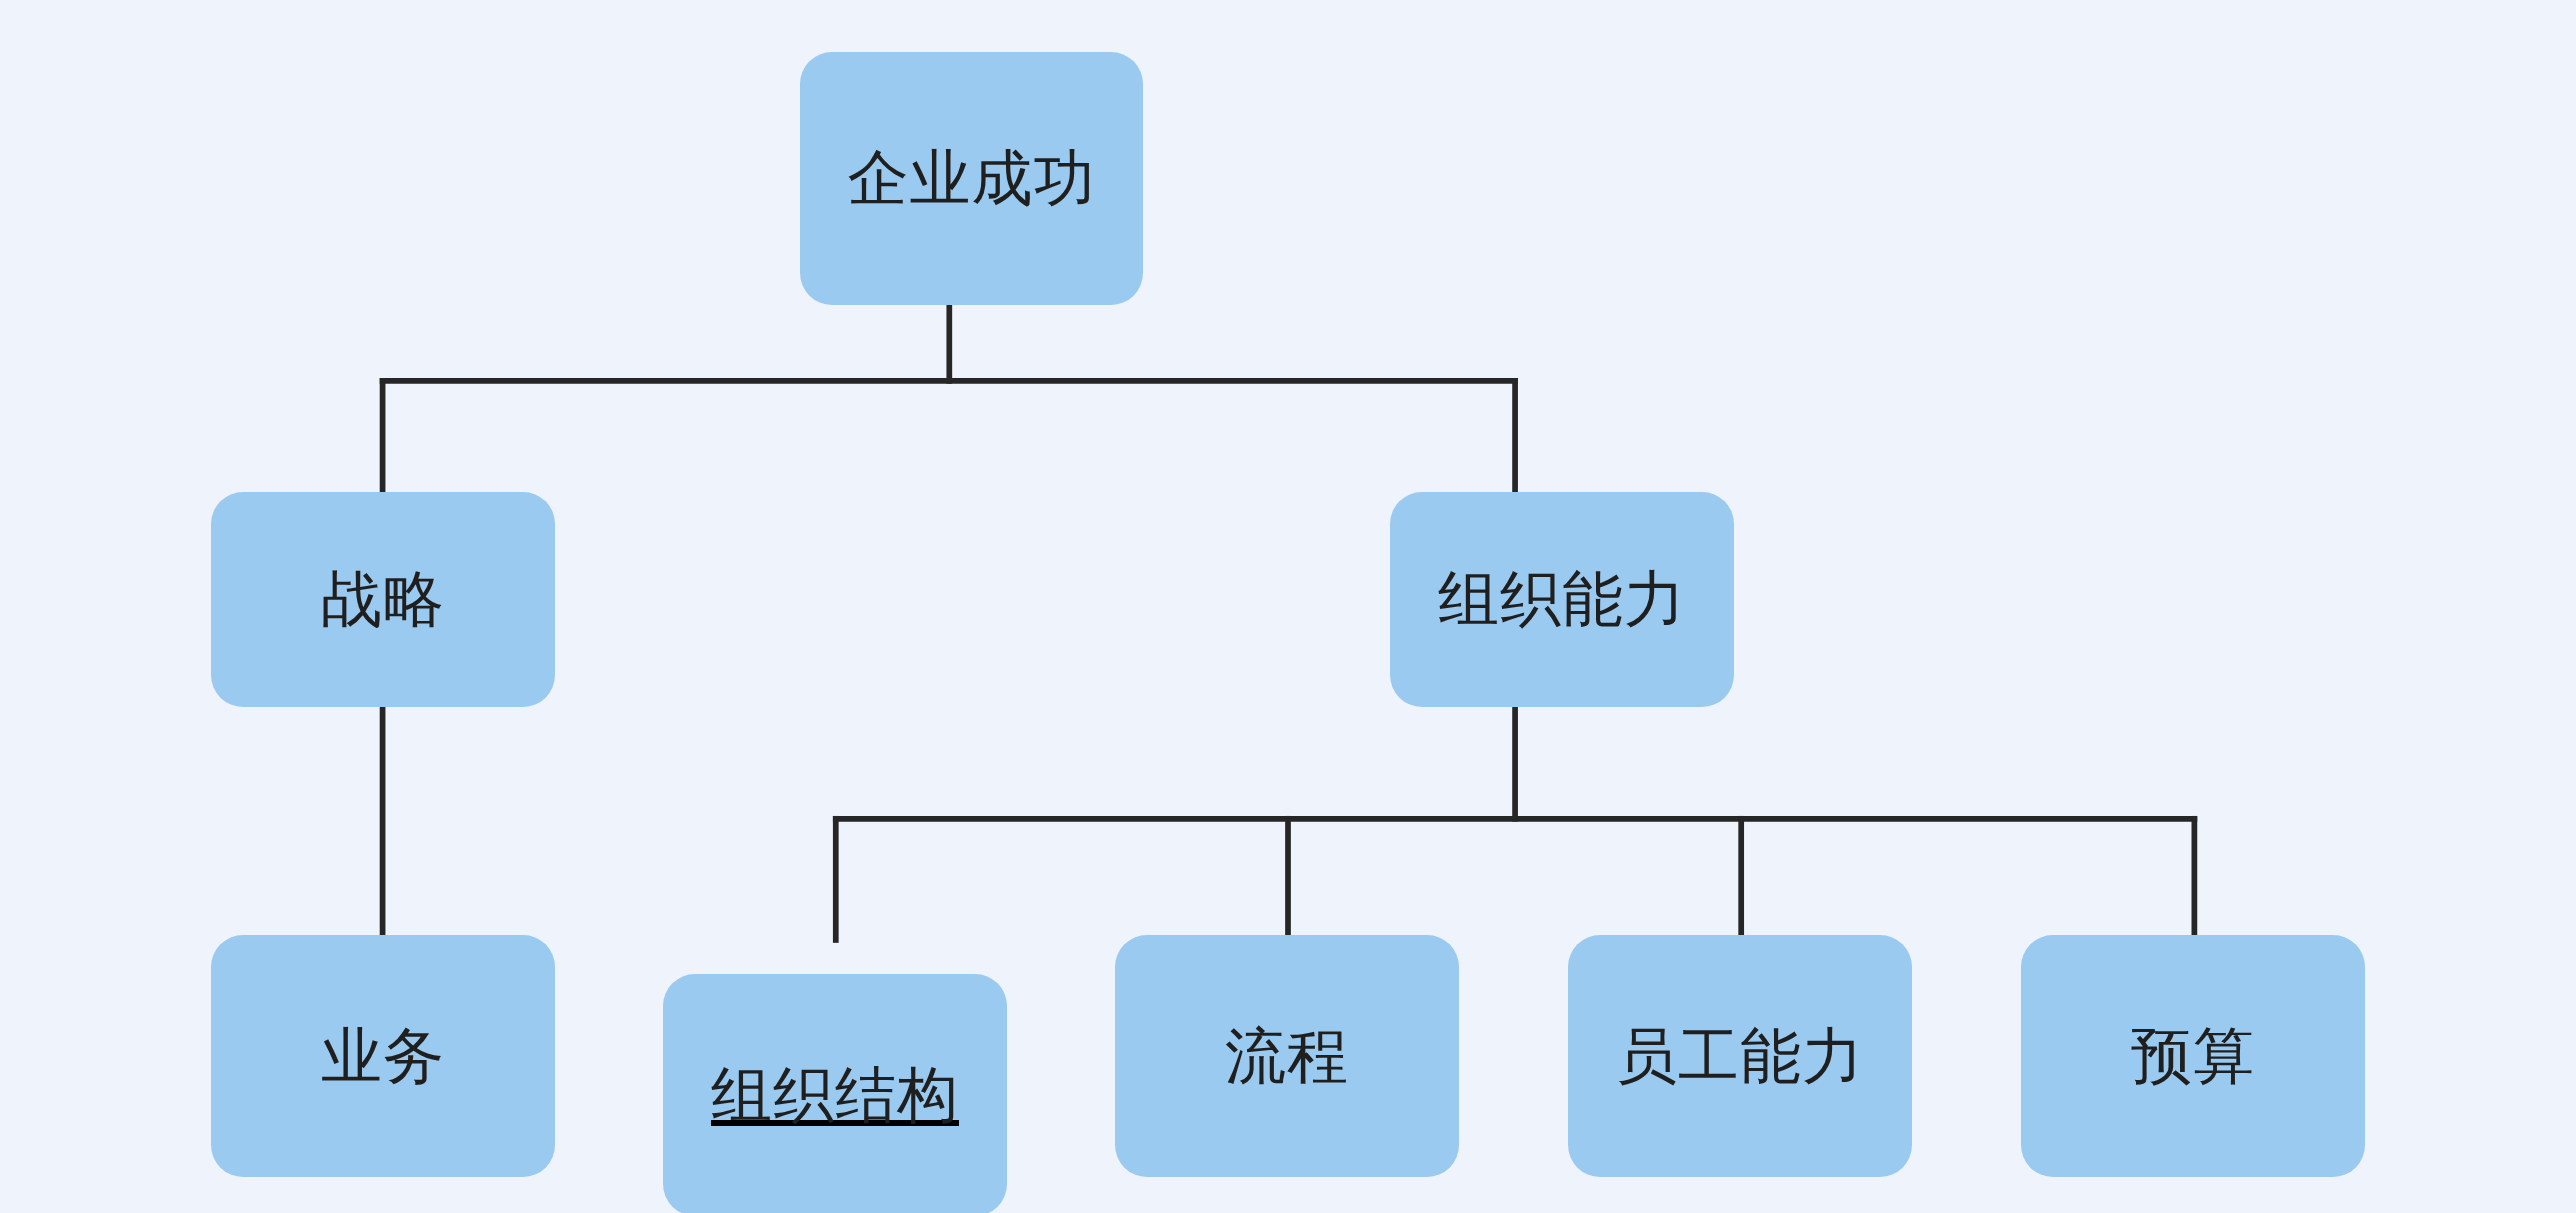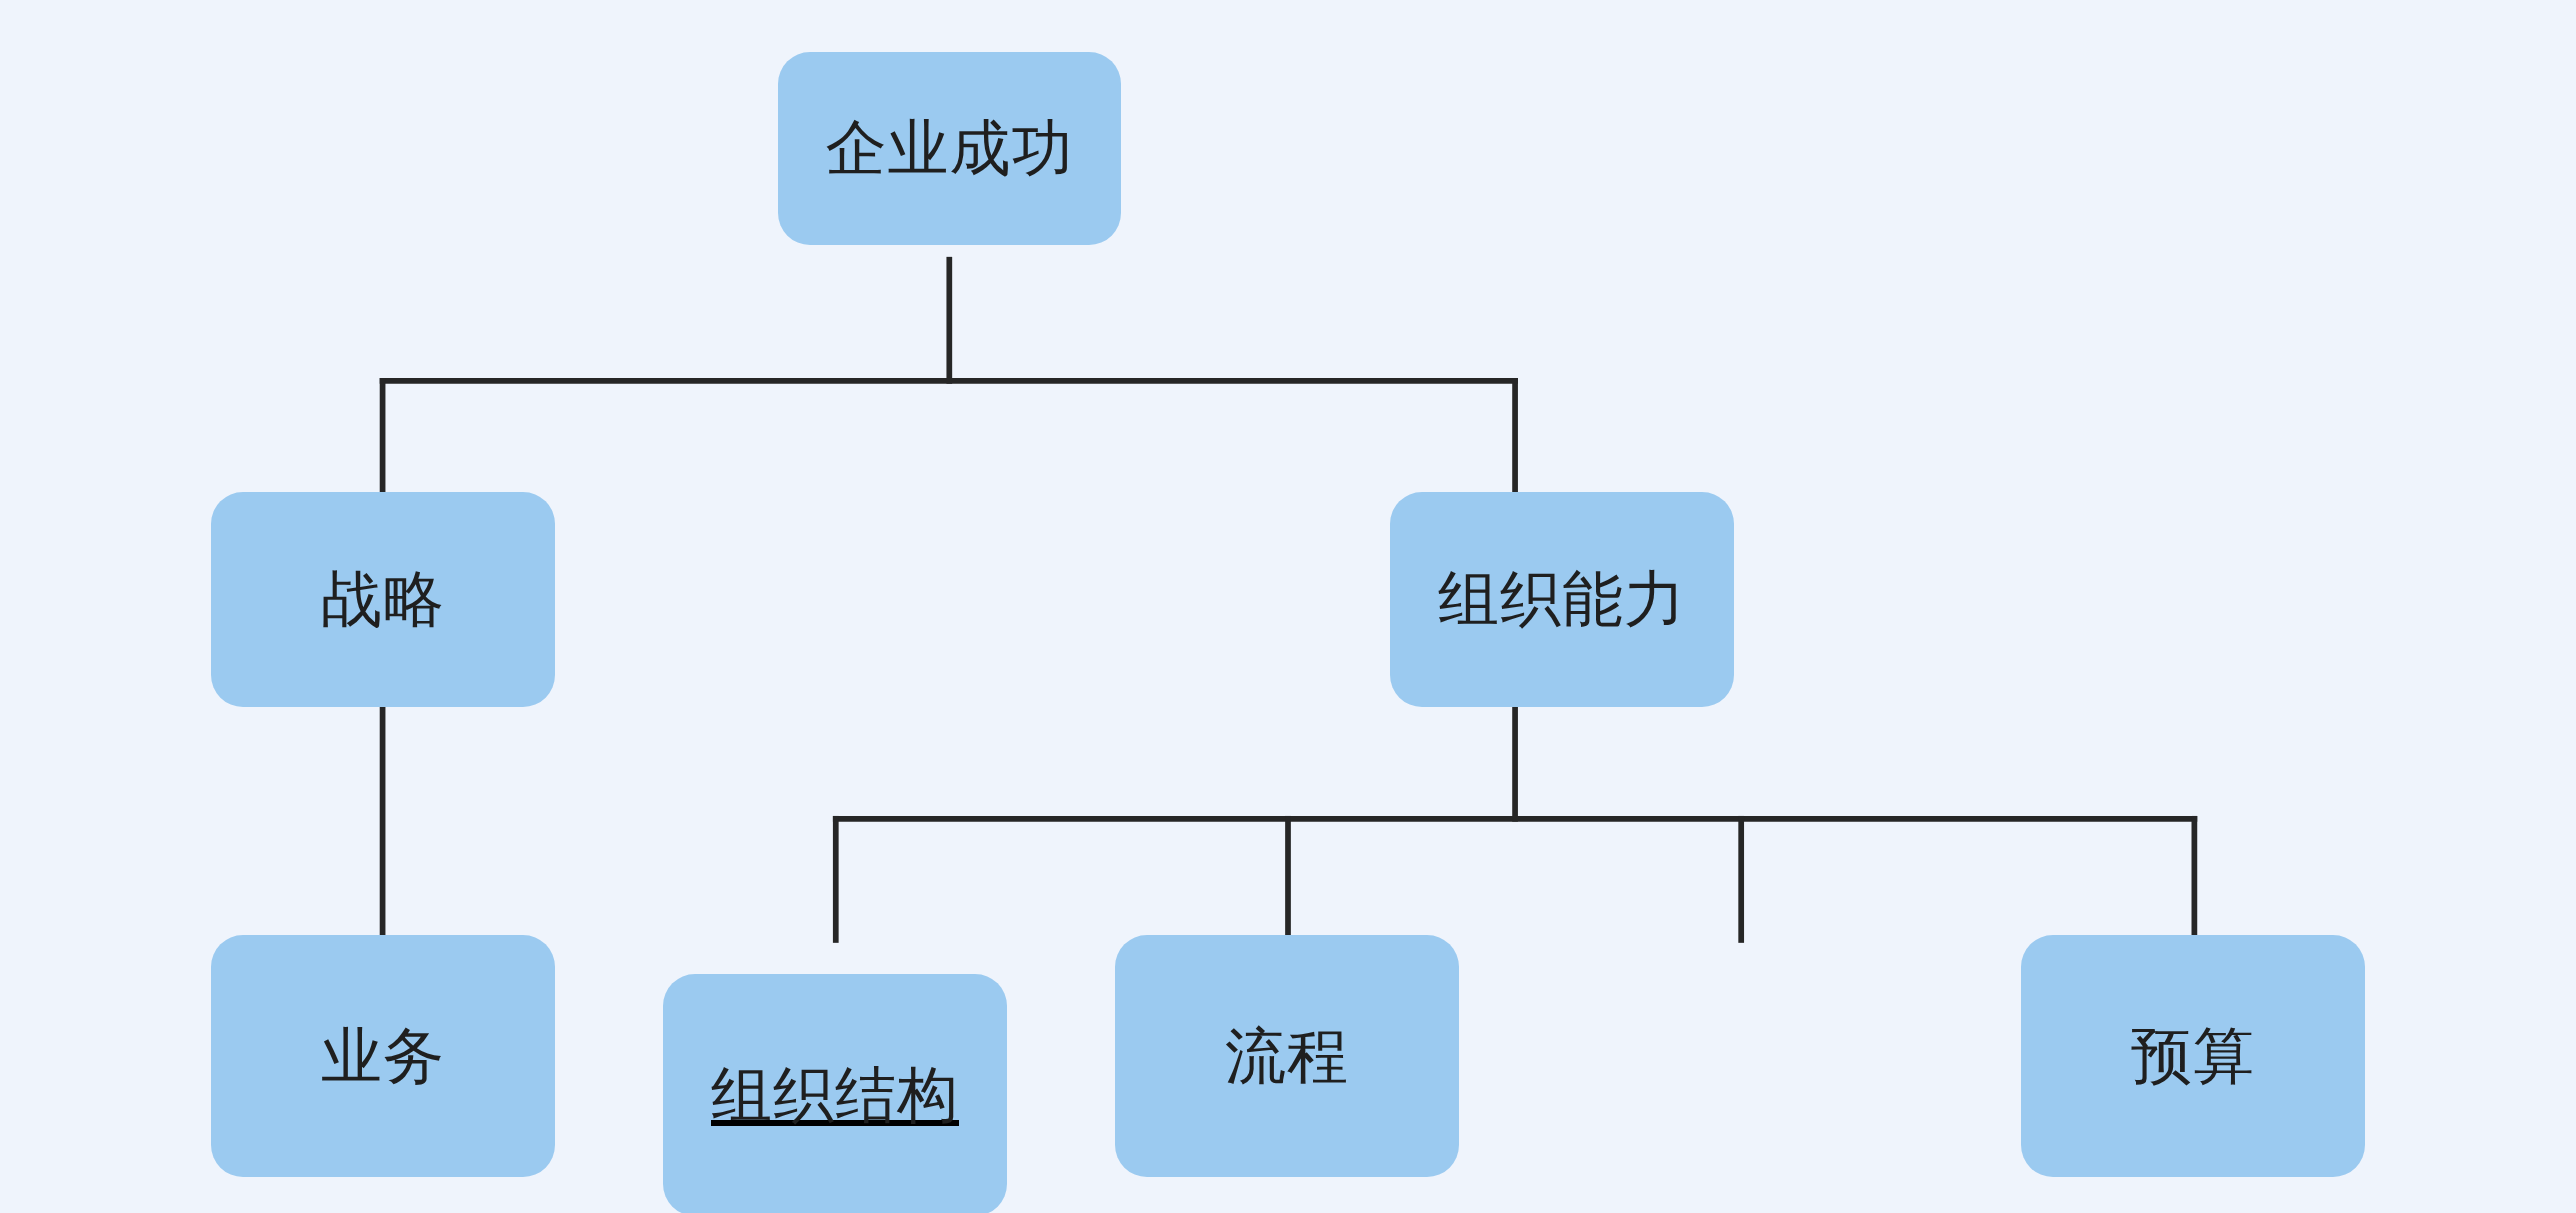--- a/index.html
+++ b/index.html
@@ -37,21 +37,21 @@
     box-sizing:border-box;
   }
   .node .label{
     font-size:61px;
     color:var(--text);
     line-height:1;
     white-space:nowrap;
     letter-spacing:1px;
   }
   
-  .pos-root{left:778px;top:52px;width:343px;height:193px;}
+  .pos-root{left:800px;top:52px;width:343px;height:253px;}
   .pos-strategy{left:211px;top:492px;height:215px;}
   .pos-orgcap{left:1342px;top:492px;height:215px;margin-left:48px;}
   .pos-business{left:211px;top:935px;}
   .pos-orgstruct{left:663px;top:974px;text-decoration:underline;}
   .pos-process{left:1115px;top:935px;}
   .pos-staffcap{left:1568px;top:935px;}
   .pos-budget{left:2021px;top:935px;}
 </style>
 </head>
 <body>
@@ -89,19 +89,22 @@
   </div>
 
   <div class="node pos-orgstruct">
     <span class="label">组织结构</span>
   </div>
 
   <div class="node pos-process">
     <span class="label">流程</span>
   </div>
 
+  <div class="node pos-staffcap">
+    <span class="label">员工能力</span>
+  </div>
 
   <div class="node pos-budget">
     <span class="label">预算</span>
   </div>
 
 </div>
 
 
 </body></html>

